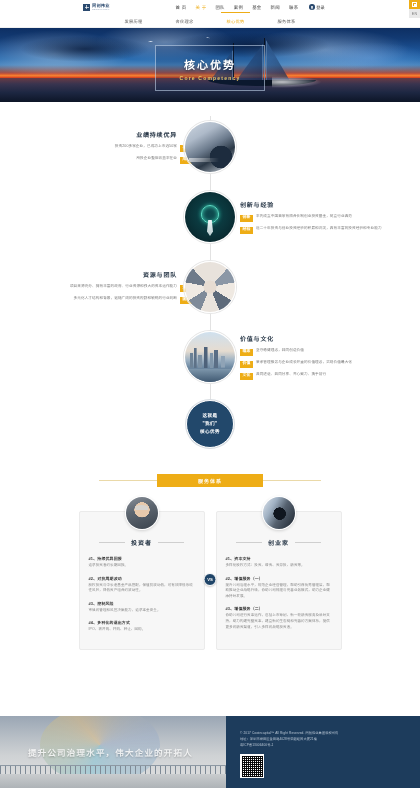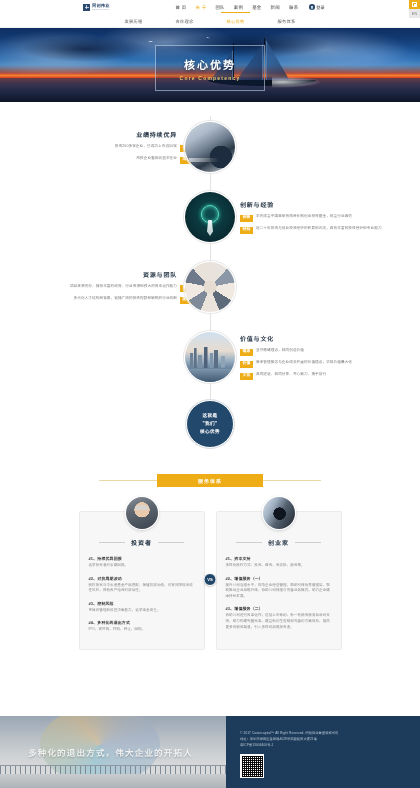--- a/index.html
+++ b/index.html
@@ -545,21 +545,21 @@
   </div>
 
   <div class="vs-badge">VS</div>
 </div>
 
 <div class="footer">
   <div class="foot-img">
     <div class="arc"></div>
     <div class="rail"></div>
     <div class="ground"></div>
-    <div class="foot-tag">多种化的退出方式，伟大企业的开拓人</div>
+    <div class="foot-tag">提升公司治理水平，伟大企业的开拓人</div>
   </div>
   <div class="foot-info">
     <p>© 2017 Cowincapital™ All Right Reserved. 同创伟业集团版权所有</p>
     <p>地址：深圳市福田区金田路4028号荣超经贸大厦21楼</p>
     <p>粤ICP备13006400号-1</p>
     <div class="qr">
         <i></i>
       </div>
   </div>
 </div>

